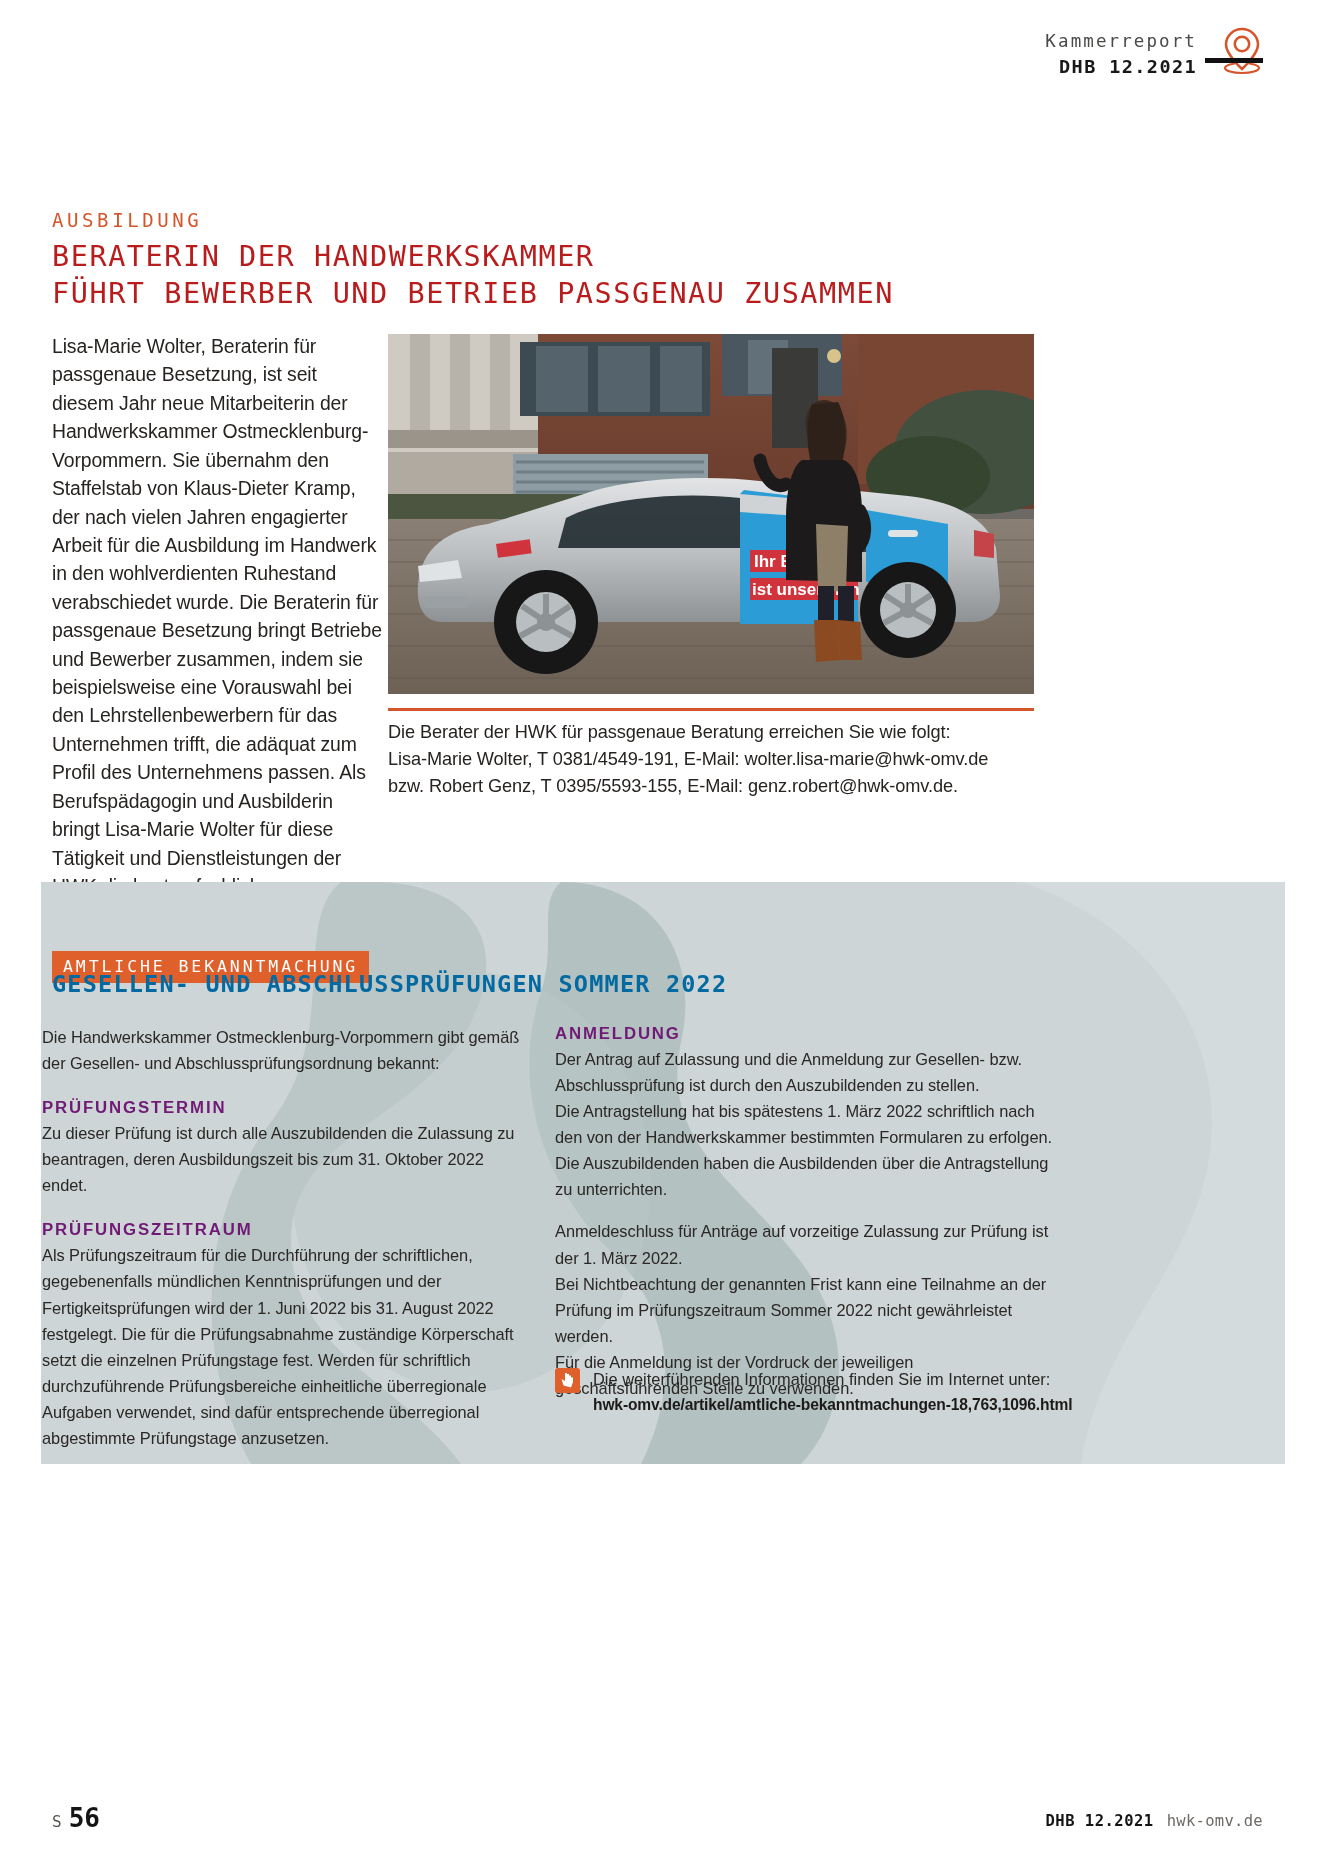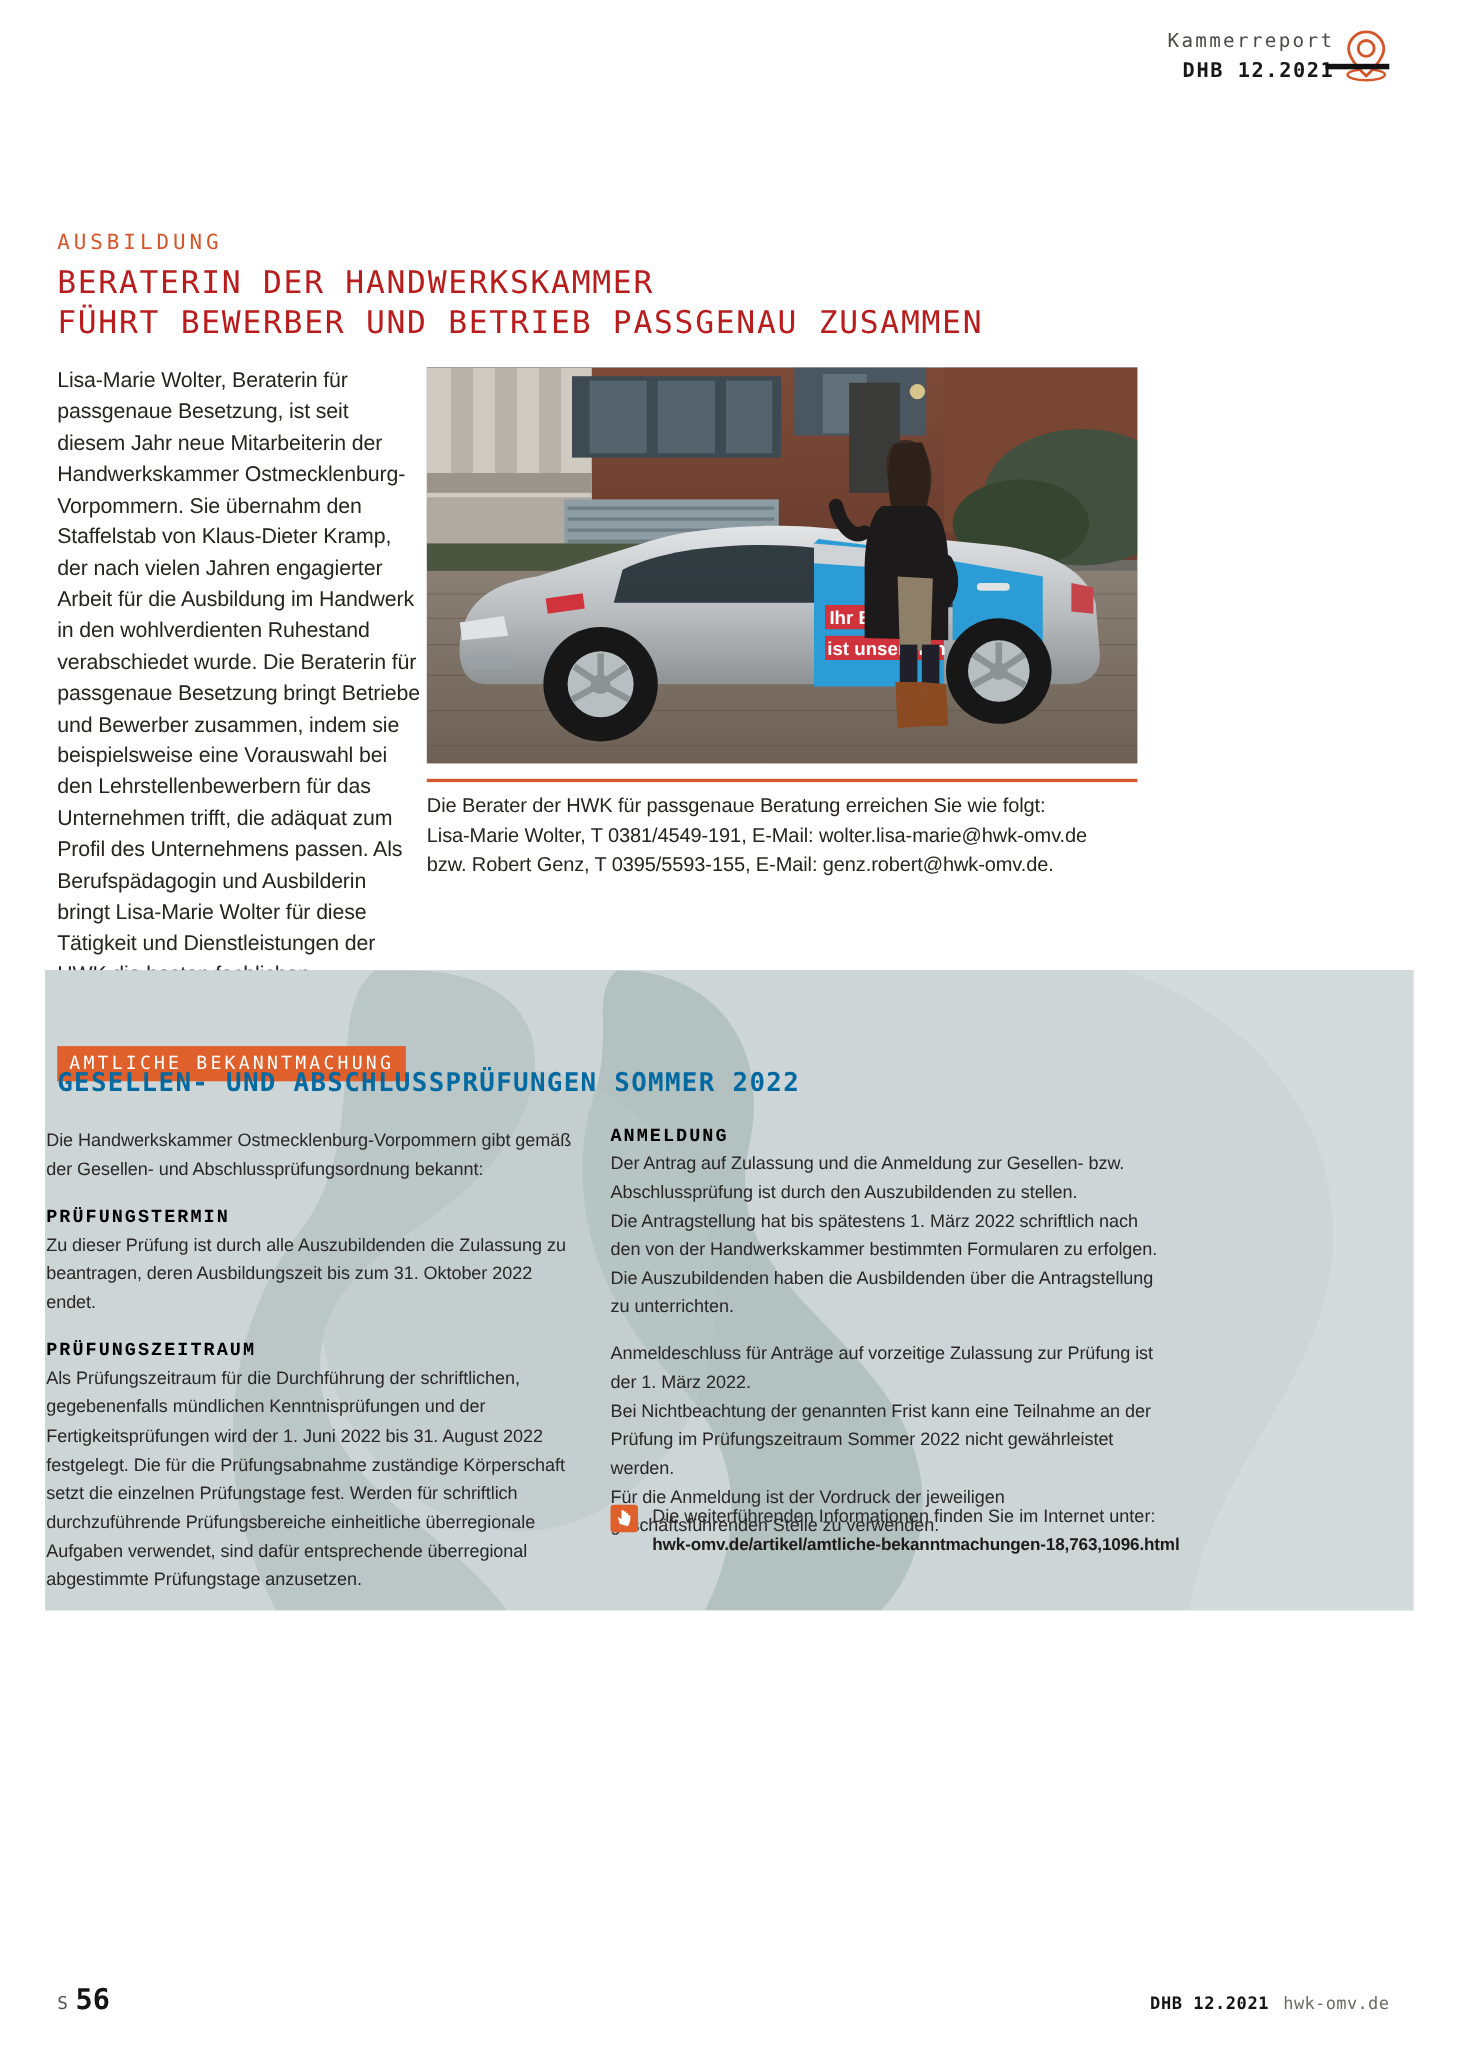--- a/index.html
+++ b/index.html
@@ -24,22 +24,22 @@
     height: 1875px;
     background: #ffffff;
   }
 
   
   .runhead {
     position: absolute;
     top: 22px;
     right: 63px;
     display: flex;
-    align-items: center;
-    gap: 8px;
+    align-items: flex-end;
+    gap: 24px;
   }
   .runhead-text {
     text-align: right;
     line-height: 1.28;
     padding-top: 2px;
   }
   .runhead-kicker {
     font-family: "DejaVu Sans Mono", monospace;
     font-size: 17.5px;
     letter-spacing: 2.1px;
@@ -180,25 +180,25 @@
     top: 142px;
     width: 487px;
   }
   .col-right {
     position: absolute;
     left: 514px;
     top: 142px;
     width: 500px;
   }
   .sec-head {
-    font-family: Liberation Mono, monospace;
+    font-family: Liberation Sans, sans-serif;
     font-weight: 700;
     font-size: 16.8px;
     letter-spacing: 1.85px;
-    color: #000000;
+    color: #701a75;
     margin-bottom: 2px;
   }
   .ntext {
     font-size: 16.4px;
     line-height: 1.59;
     color: #2a2724;
     letter-spacing: -0.05px;
   }
   .gap { height: 22px; }
   .gap-sm { height: 16px; }

